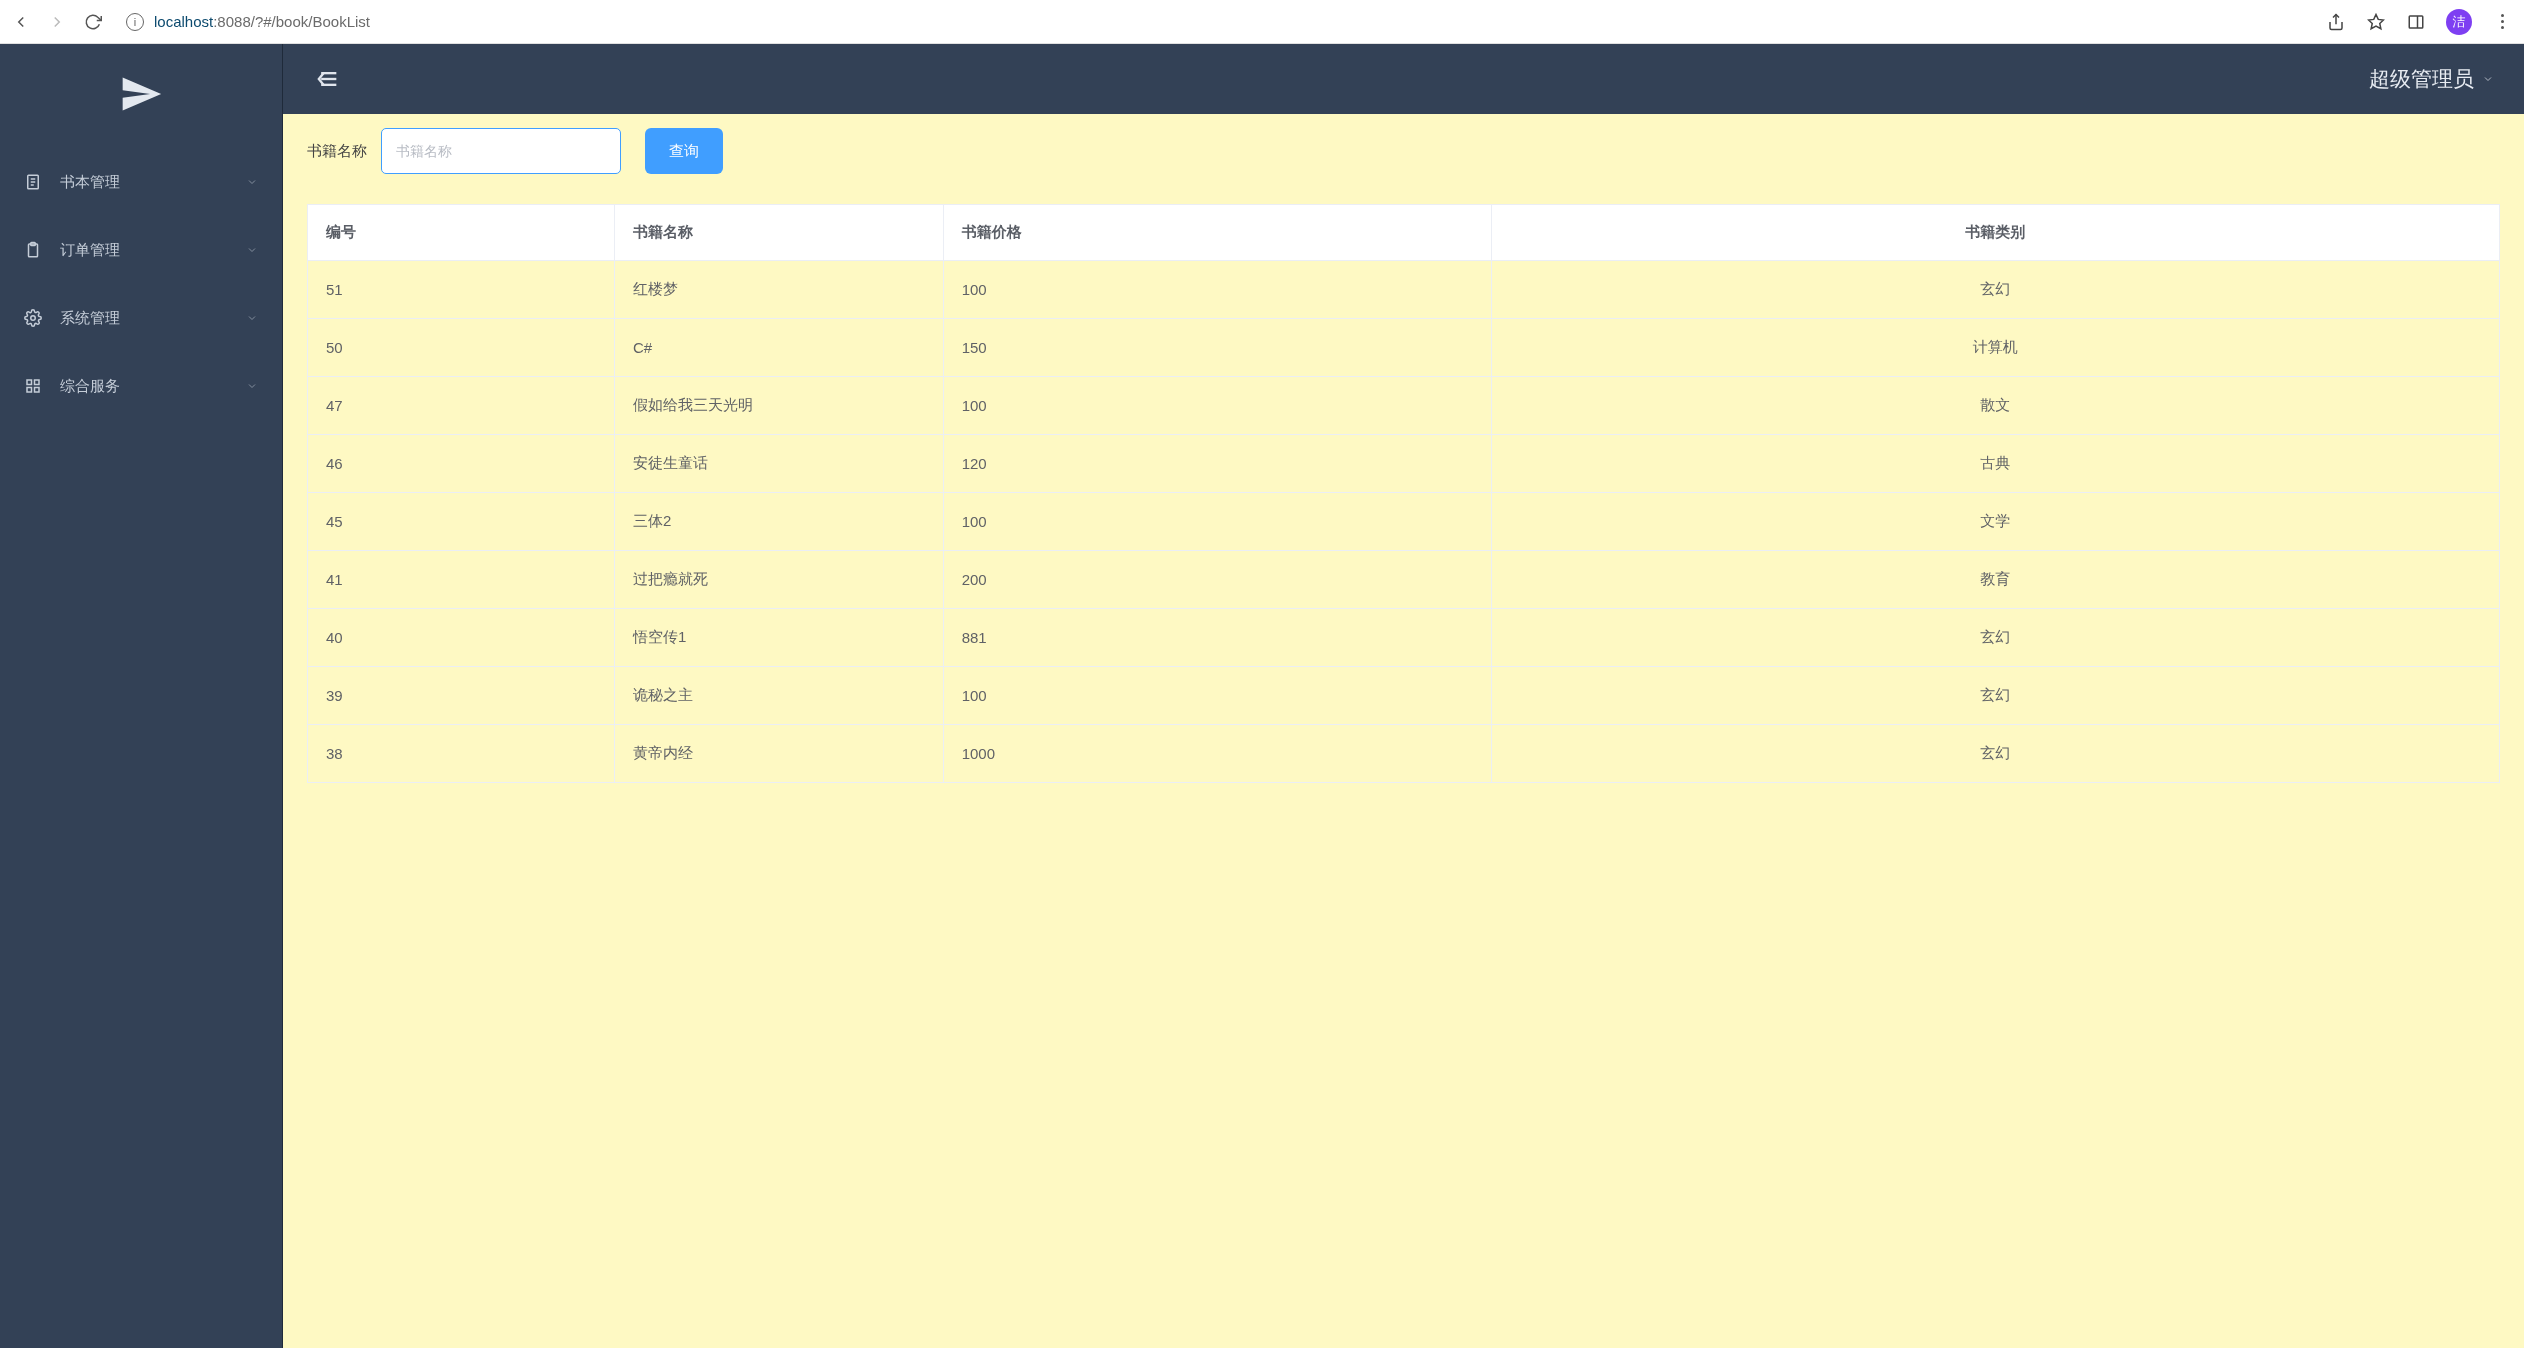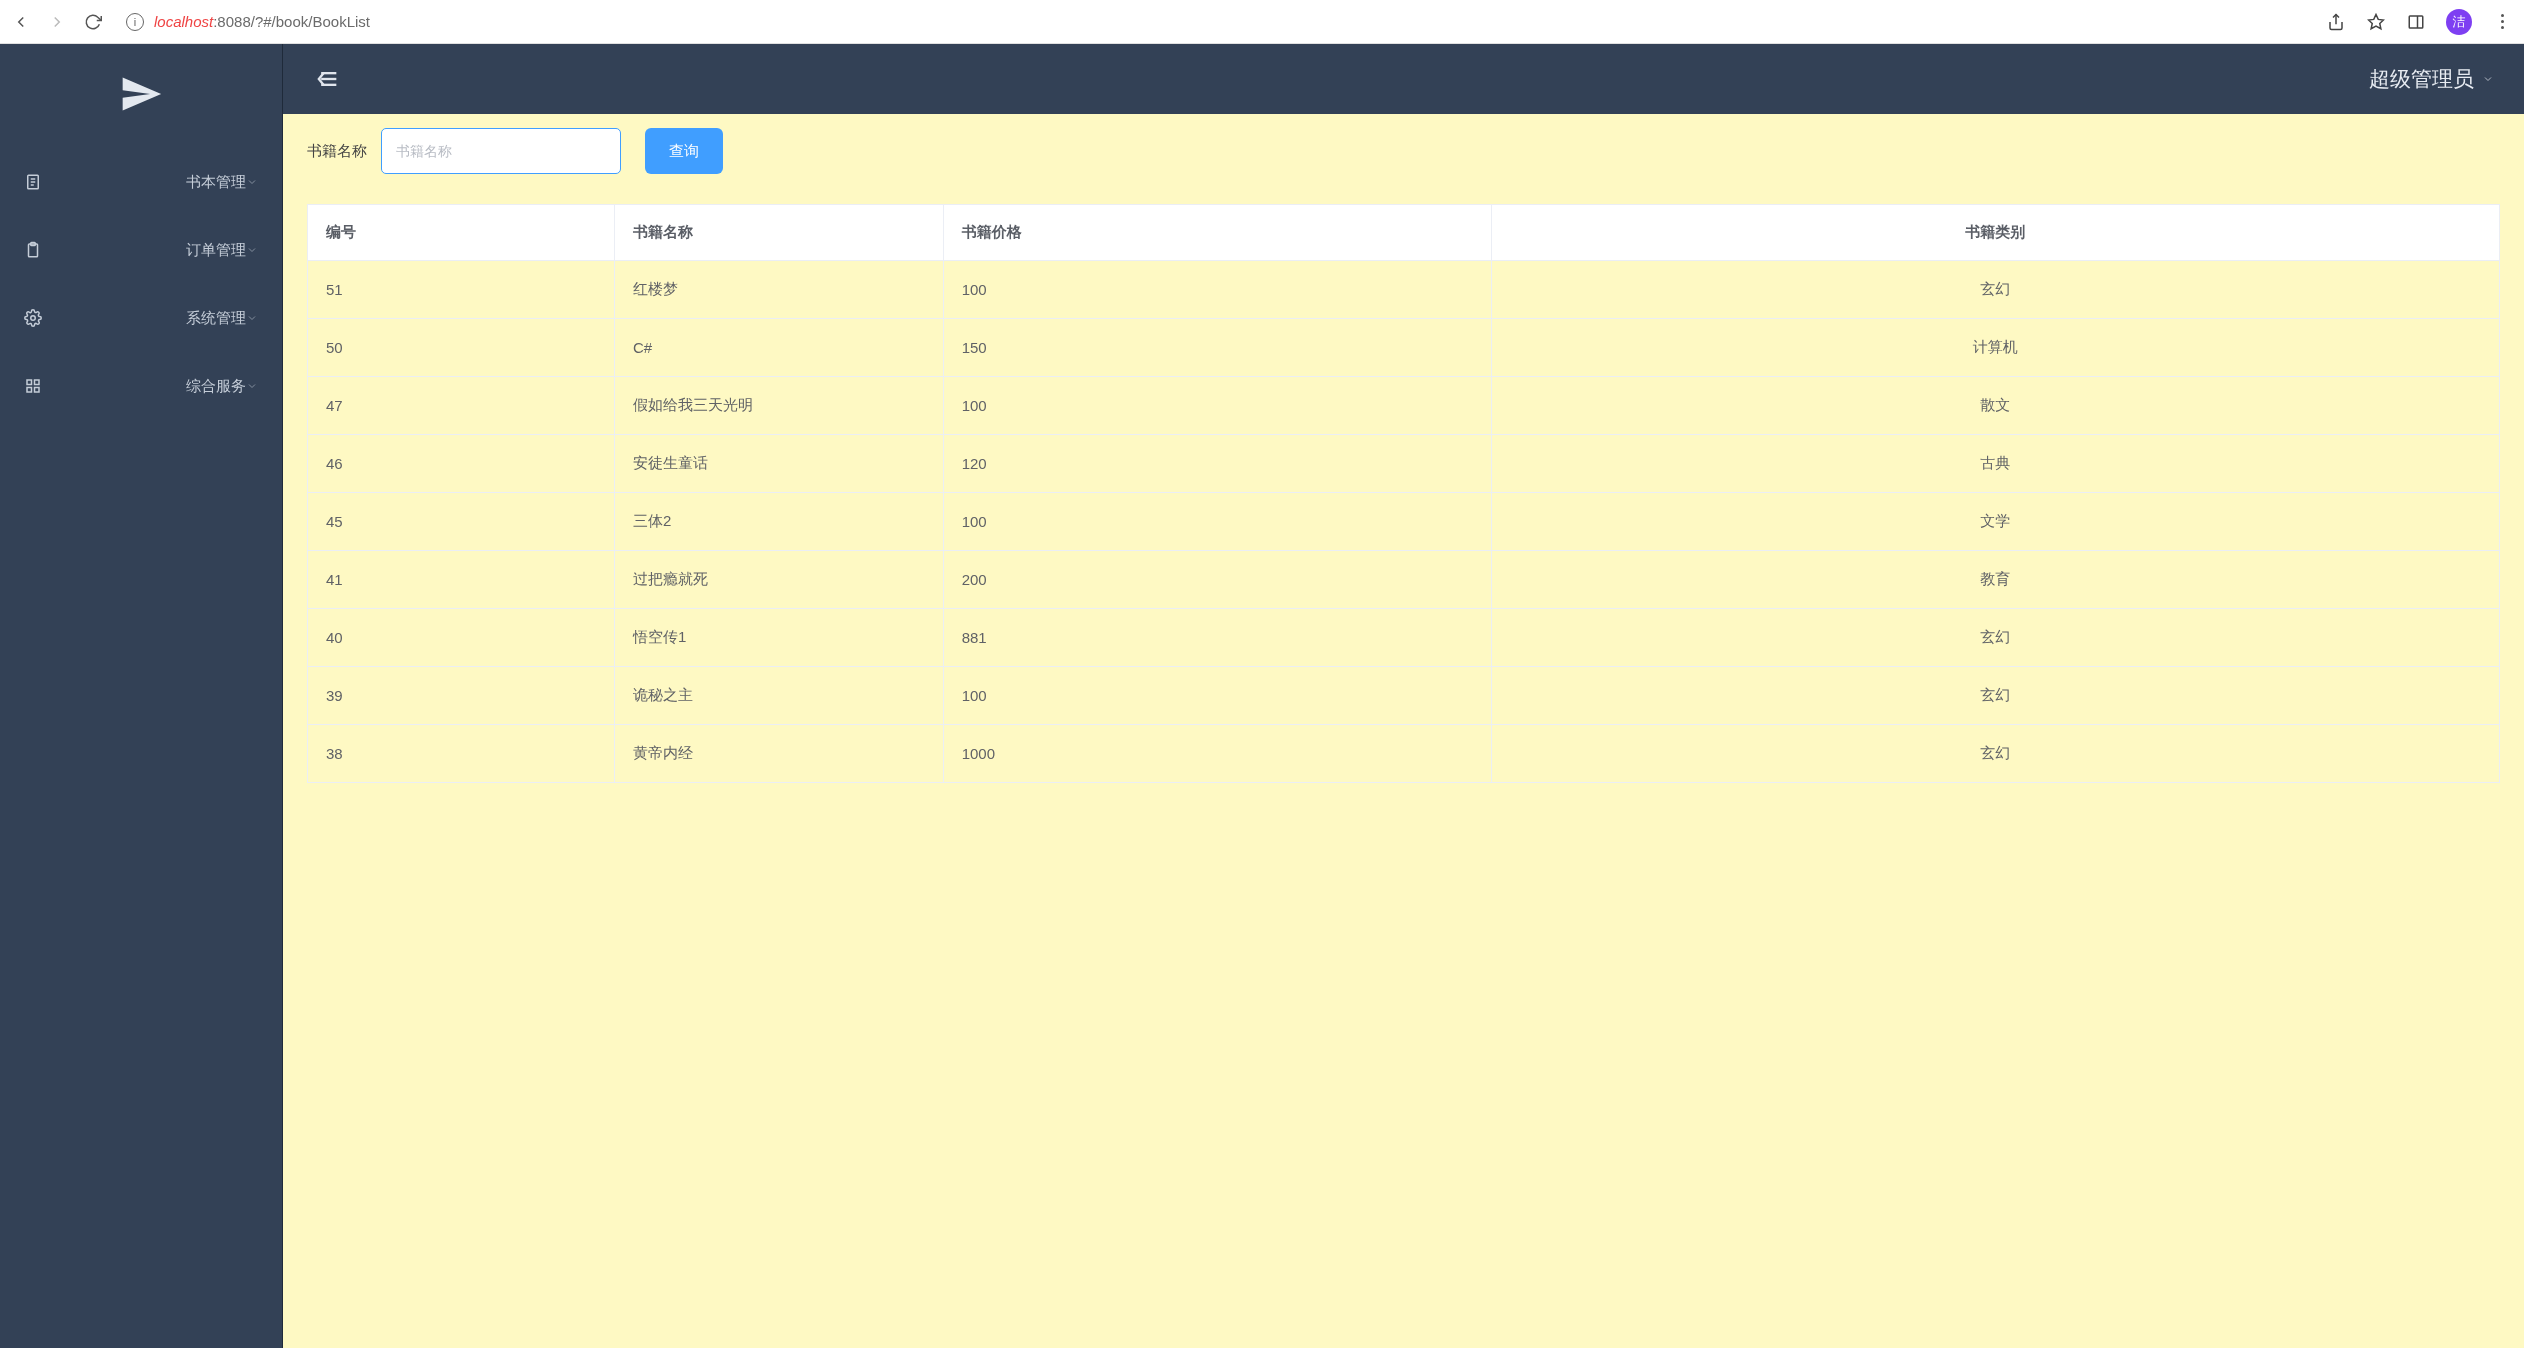--- a/index.html
+++ b/index.html
@@ -19,40 +19,39 @@
       padding: 0 12px;
       border-bottom: 1px solid #e0e0e0;
       gap: 16px;
     }
     .browser-nav-buttons { display: flex; align-items: center; gap: 18px; }
     .browser-nav-buttons .nav-btn { width: 18px; height: 18px; display: flex; align-items: center; justify-content: center; color: #555; cursor: pointer; }
     .browser-nav-buttons .nav-btn.disabled { color: #bbb; }
     .url-bar { flex: 1; display: flex; align-items: center; gap: 10px; margin-left: 8px; }
     .url-bar .info-icon { width: 18px; height: 18px; border: 1.5px solid #666; border-radius: 50%; display: flex; align-items: center; justify-content: center; font-size: 11px; color: #666; font-weight: 500; }
     .url-text { color: #222; font-size: 15px; }
-    .url-text .host { color: #ef4444; font-style: italic; }
+    .url-text .host { color: #0c4a6e; }
     .url-text .path { color: #6b6b6b; }
     .browser-right { display: flex; align-items: center; gap: 20px; }
     .browser-right .icon-btn { width: 20px; height: 20px; display: flex; align-items: center; justify-content: center; color: #444; cursor: pointer; }
     .avatar-circle { width: 26px; height: 26px; border-radius: 50%; background: #7e3ff2; color: #fff; display: flex; align-items: center; justify-content: center; font-size: 13px; }
     .kebab { display: flex; flex-direction: column; gap: 3px; }
     .kebab span { width: 3px; height: 3px; border-radius: 50%; background: #555; }
 
     
     .app { display: flex; height: calc(100vh - 44px); }
 
     
     .sidebar {
       width: 283px;
       background: #334156;
       color: #b8c2d0;
       flex-shrink: 0;
       border-right: 1px solid #1f2a3a;
       position: relative;
-      text-align: right;
     }
     .sidebar-logo {
       height: 100px;
       display: flex;
       align-items: center;
       justify-content: center;
     }
     .sidebar-logo svg { width: 44px; height: 44px; fill: #e3e8ef; }
     .sidebar-menu { padding-top: 4px; }
     .sidebar-item {

